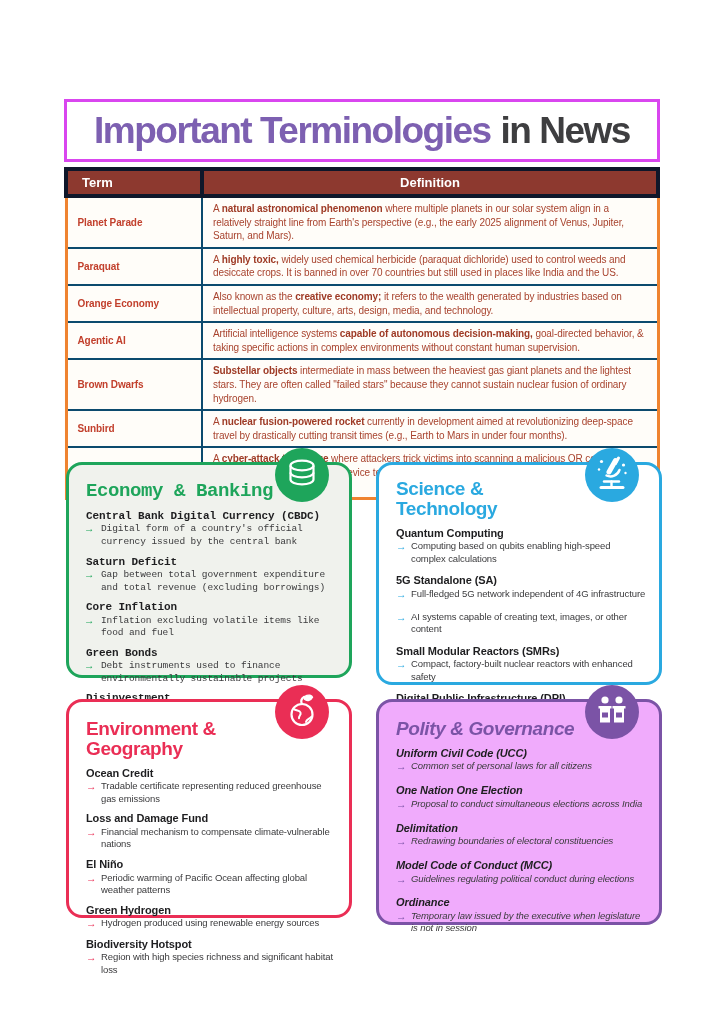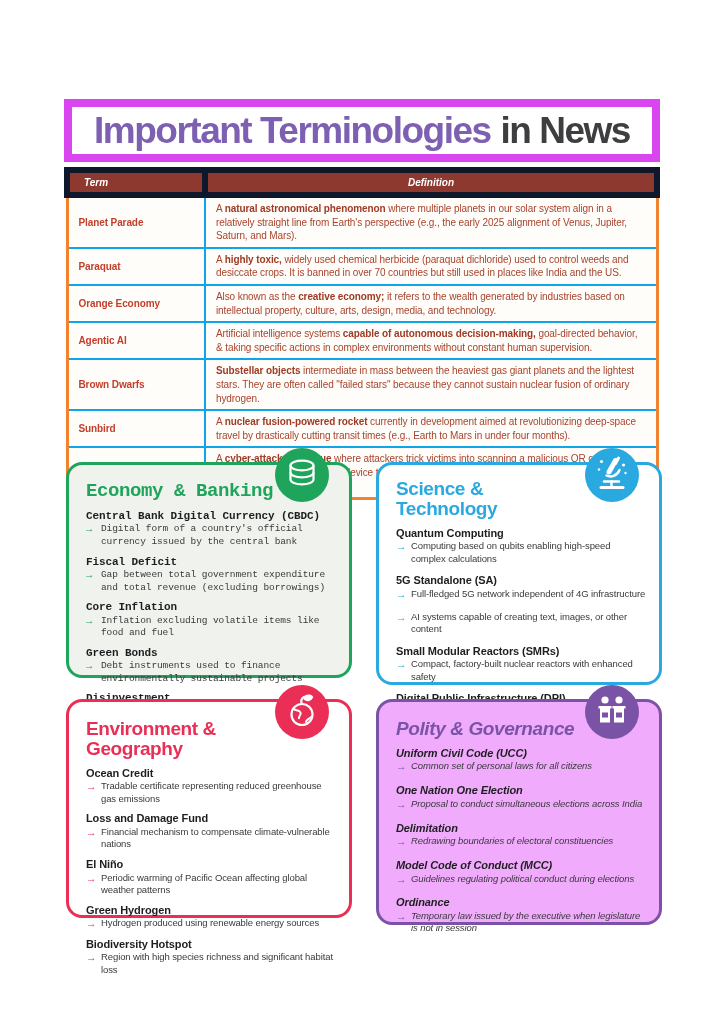--- a/index.html
+++ b/index.html
@@ -3,38 +3,38 @@
 <meta charset="utf-8">
 <style>
   html,body{margin:0;padding:0;}
   body{
     width:724px;height:1024px;position:relative;background:#ffffff;
     font-family:"Liberation Sans",sans-serif;color:#222;overflow:hidden;
   }
   
   .title-box{
     position:absolute;left:64px;top:99px;width:596px;height:63px;
-    box-sizing:border-box;border:8px solid #d946ef;background:#fff;
+    box-sizing:border-box;border:3px solid #d946ef;background:#fff;
     display:flex;align-items:center;justify-content:center;white-space:nowrap;
   }
   .title-primary{font-size:37px;font-weight:bold;letter-spacing:-1.5px;color:#7d60b1;}
   .title-secondary{font-size:37px;font-weight:bold;letter-spacing:-1.5px;color:#3e3e40;margin-left:10px;}
   
   table.terms{
     position:absolute;left:64px;top:167px;width:596px;
     border-collapse:collapse;border:3px solid #ef8330;background:#fffdf9;
     table-layout:fixed;
   }
   table.terms th{
-    background:#8d392f;color:#fff;font-size:10px;font-weight:bold;
-    padding:4px 6px;border:6px solid #0f172a;font-style:italic;
+    background:#8d392f;color:#fff;font-size:13px;font-weight:bold;
+    padding:4px 6px;border:4px solid #0f172a;
   }
   table.terms th.th-term{width:112px;text-align:left;padding-left:14px;}
   table.terms td{
-    border:2px solid #0ea5e9;vertical-align:middle;
+    border:2px solid #0c4a6e;vertical-align:middle;
     padding:4px 10px;font-size:10px;line-height:1.36;
   }
   td.term{
     color:#c2402d;font-weight:bold;font-size:11px;padding-left:12px;letter-spacing:-0.1px;
   }
   td.def{color:#a8432e;letter-spacing:-0.1px;}
   td.def b{font-weight:bold;color:#9e3a25;}
   
   .card{
     position:absolute;box-sizing:border-box;border-radius:16px;
@@ -126,21 +126,21 @@
         <div class="card-title">Economy &amp; Banking</div>
         <div class="card-items">
           <div class="item">
             <div class="item-term">Central Bank Digital Currency (CBDC)</div>
             <div class="item-desc">
               <span class="arrow">→</span>
               <span class="desc-text">Digital form of a country's official currency issued by the central bank</span>
             </div>
           </div>
           <div class="item">
-            <div class="item-term">Fiscal Deficit</div>
+            <div class="item-term">Saturn Deficit</div>
             <div class="item-desc">
               <span class="arrow">→</span>
               <span class="desc-text">Gap between total government expenditure and total revenue (excluding borrowings)</span>
             </div>
           </div>
           <div class="item">
             <div class="item-term">Core Inflation</div>
             <div class="item-desc">
               <span class="arrow">→</span>
               <span class="desc-text">Inflation excluding volatile items like food and fuel</span>

